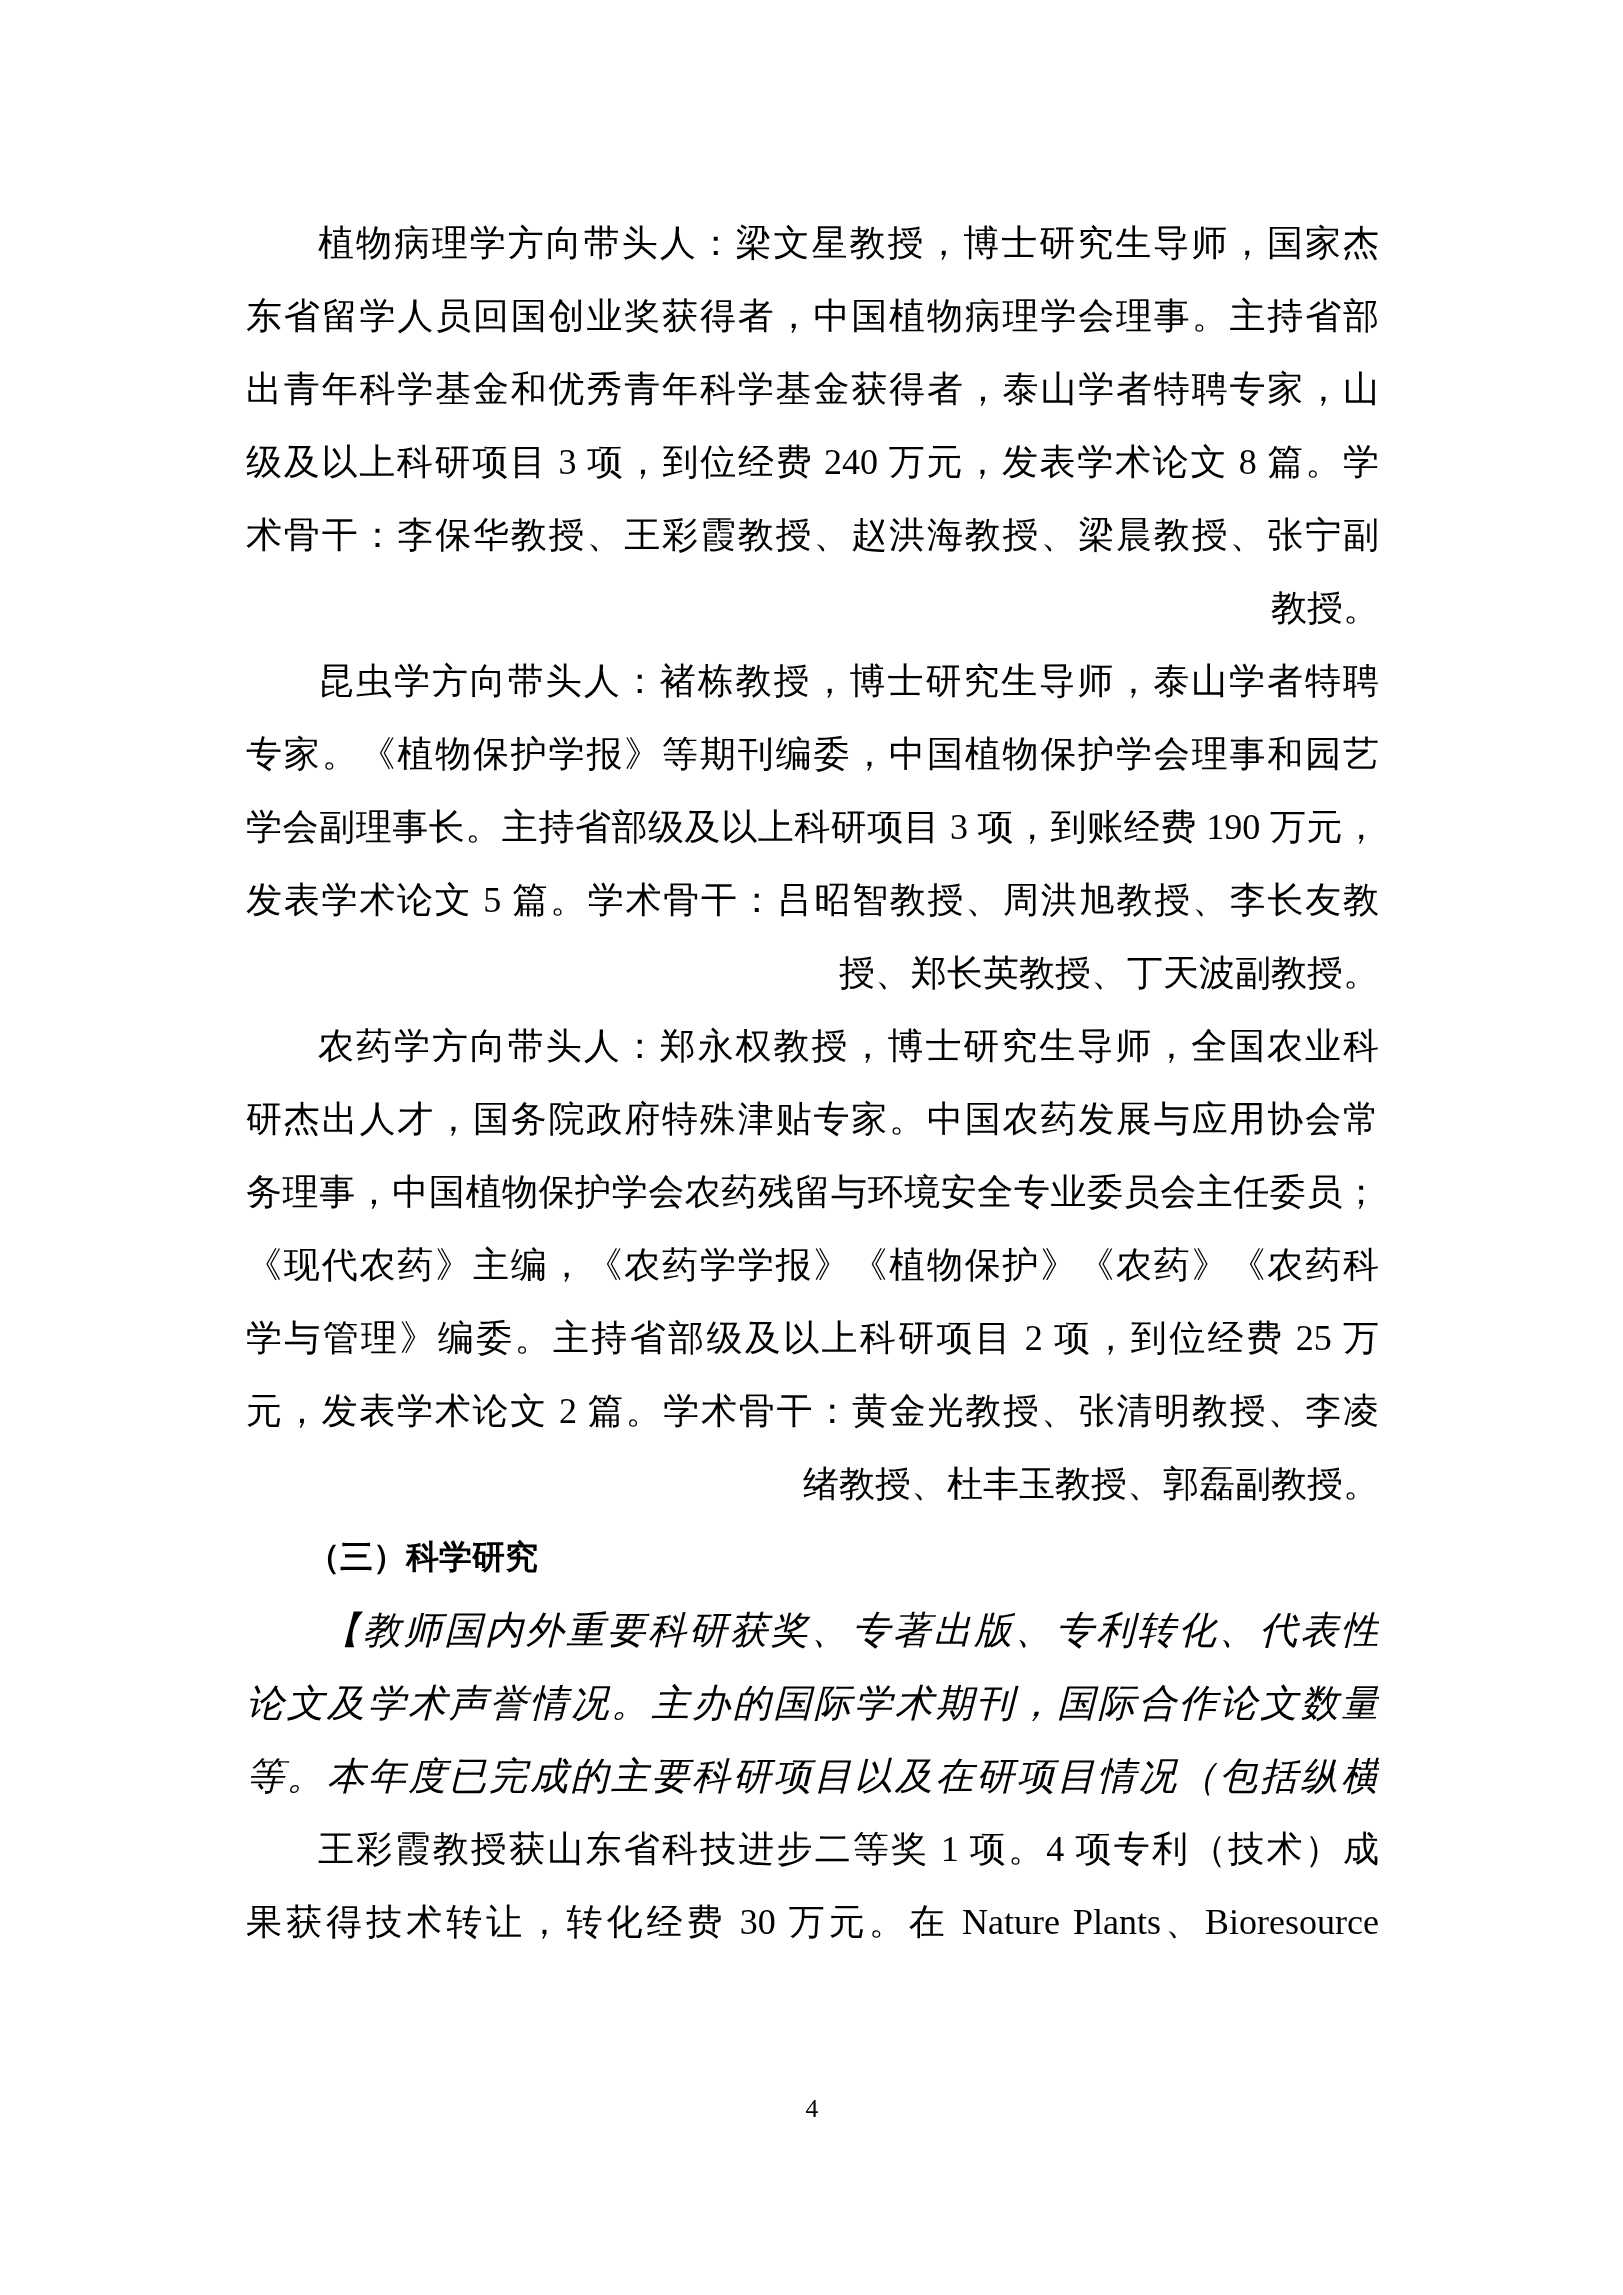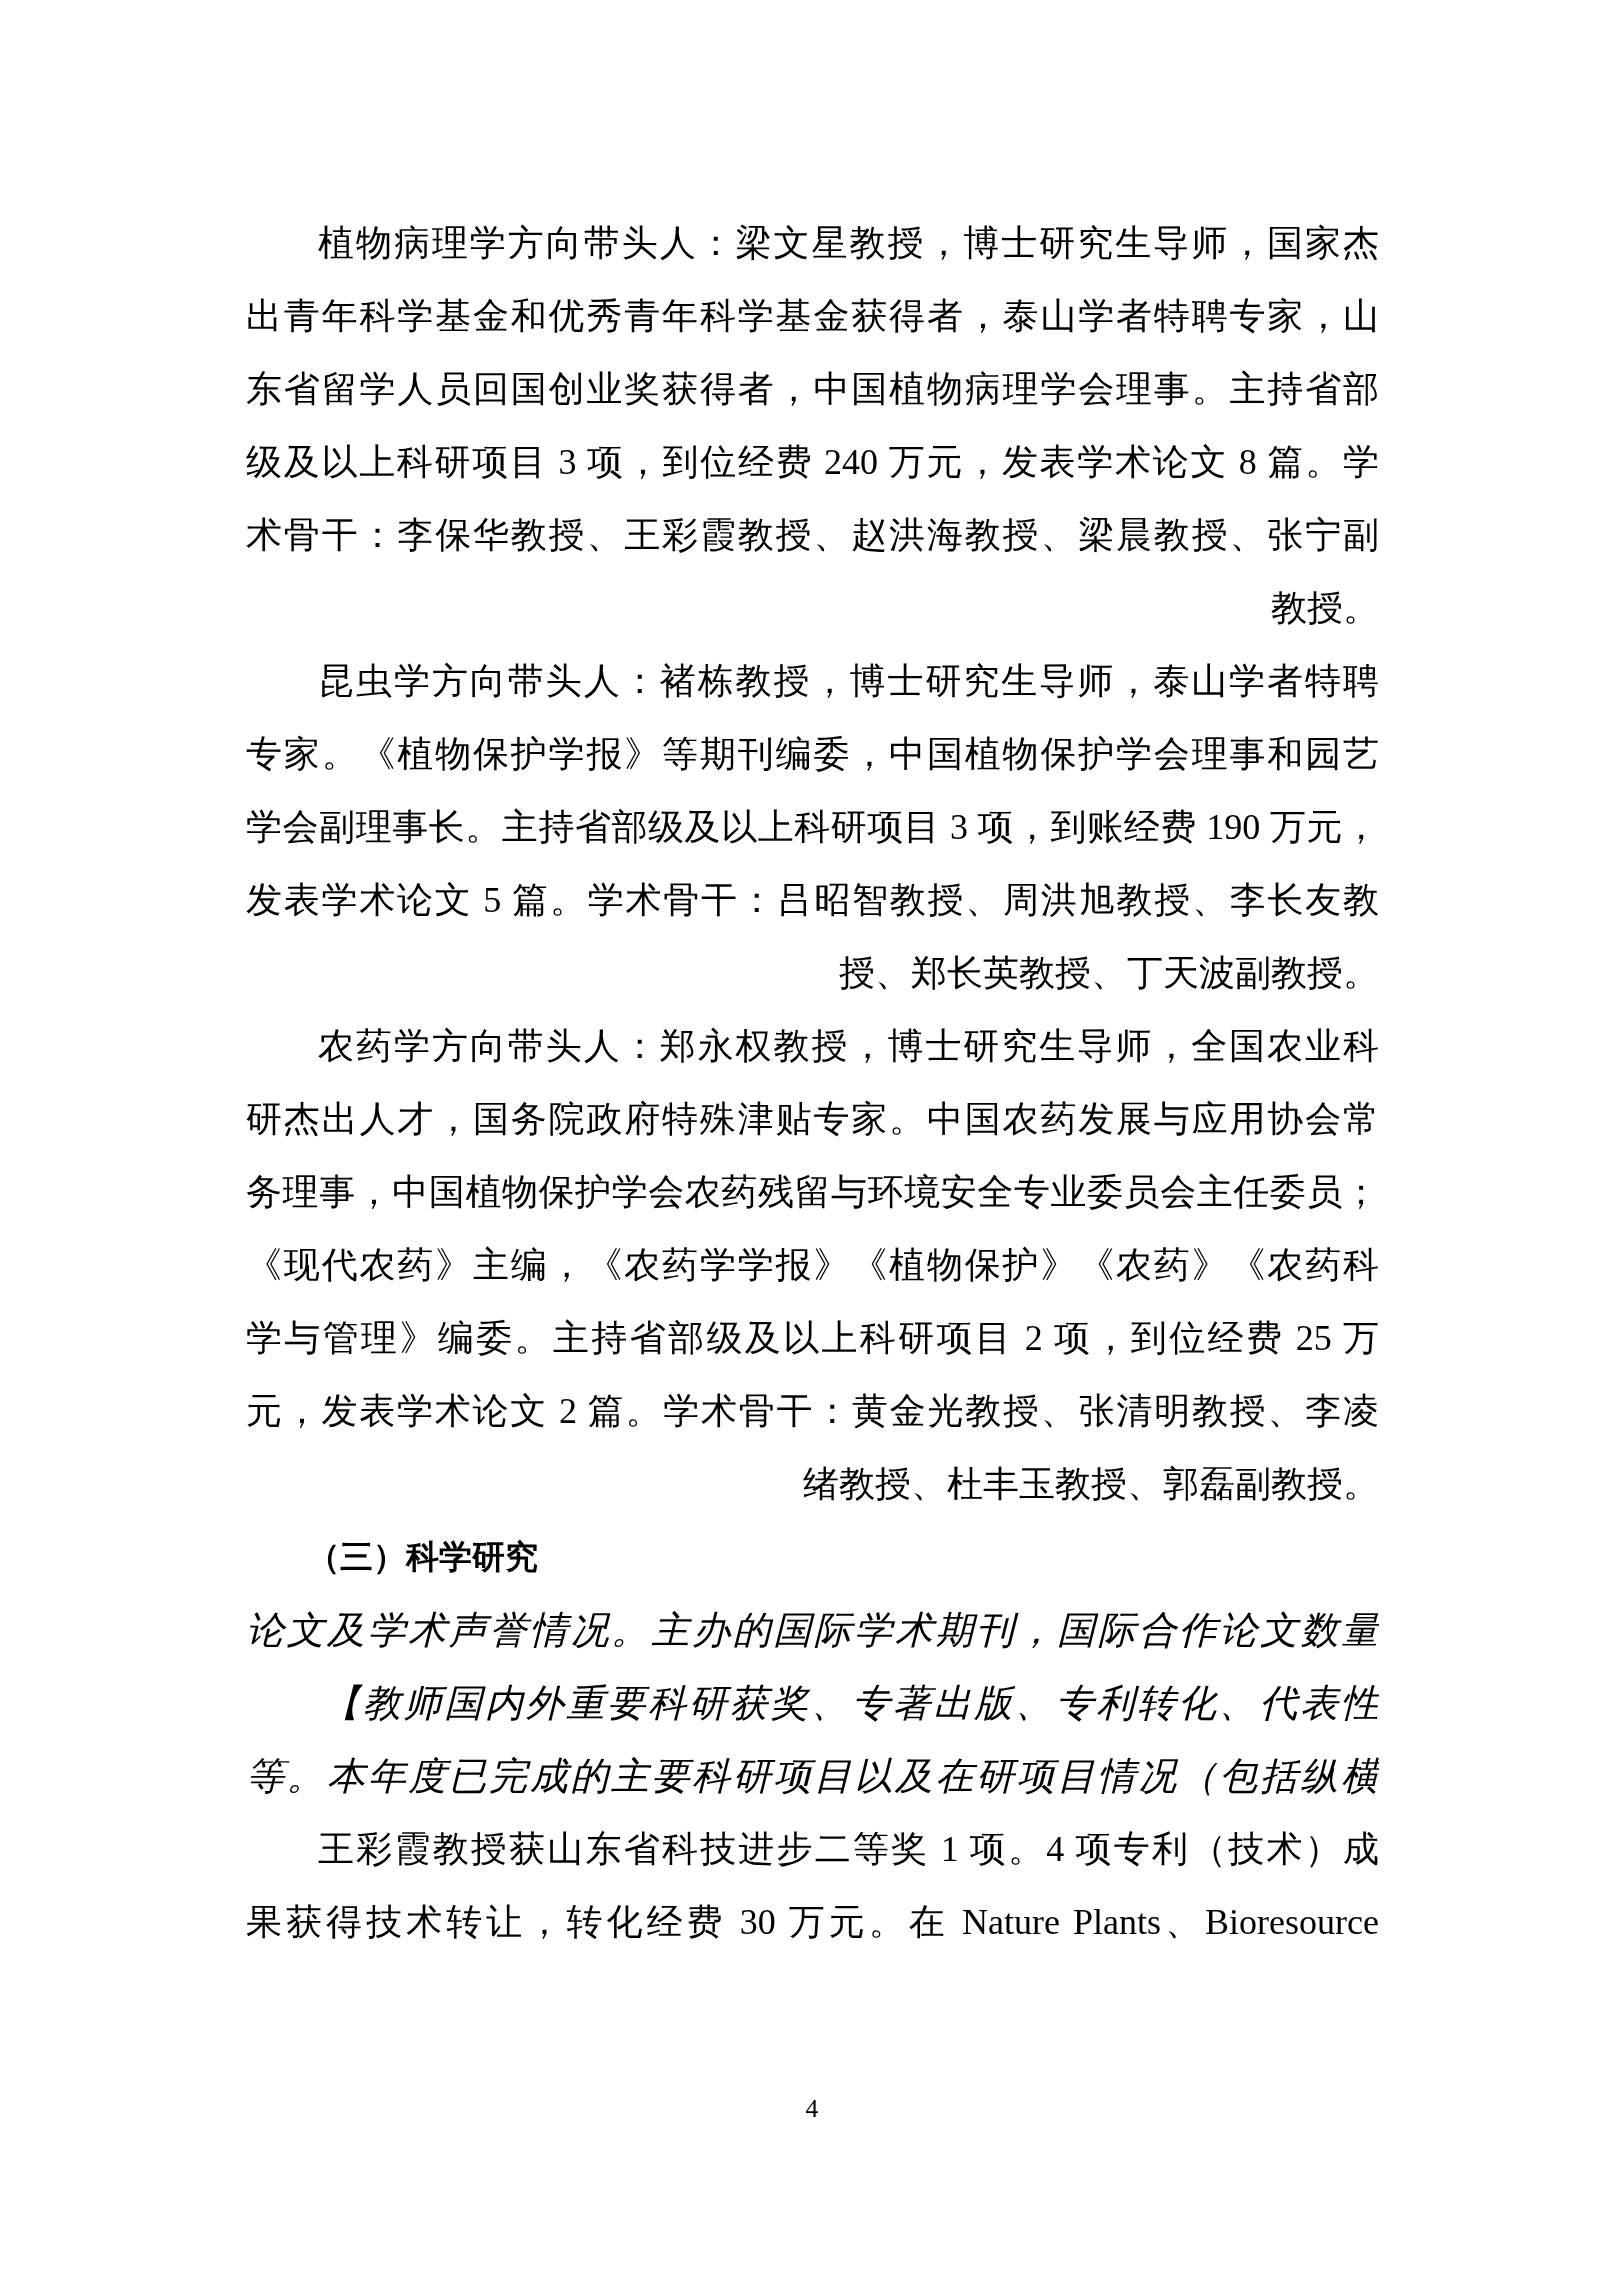--- a/index.html
+++ b/index.html
@@ -53,44 +53,44 @@
     font-size: 25.6px;
   }
 </style>
 </head>
 <body>
 
 <div class="page">
   <div class="content">
 
     <div class="line indent just">植物病理学方向带头人：梁文星教授，博士研究生导师，国家杰</div>
+    <div class="line just">东省留学人员回国创业奖获得者，中国植物病理学会理事。主持省部</div>
     <div class="line just">出青年科学基金和优秀青年科学基金获得者，泰山学者特聘专家，山</div>
-    <div class="line just">东省留学人员回国创业奖获得者，中国植物病理学会理事。主持省部</div>
     <div class="line just">级及以上科研项目 3 项，到位经费 240 万元，发表学术论文 8 篇。学</div>
     <div class="line just">术骨干：李保华教授、王彩霞教授、赵洪海教授、梁晨教授、张宁副</div>
     <div class="line">教授。</div>
 
     <div class="line indent just">昆虫学方向带头人：褚栋教授，博士研究生导师，泰山学者特聘</div>
     <div class="line just">专家。《植物保护学报》等期刊编委，中国植物保护学会理事和园艺</div>
     <div class="line just">学会副理事长。主持省部级及以上科研项目 3 项，到账经费 190 万元，</div>
     <div class="line just">发表学术论文 5 篇。学术骨干：吕昭智教授、周洪旭教授、李长友教</div>
     <div class="line">授、郑长英教授、丁天波副教授。</div>
 
     <div class="line indent just">农药学方向带头人：郑永权教授，博士研究生导师，全国农业科</div>
     <div class="line just">研杰出人才，国务院政府特殊津贴专家。中国农药发展与应用协会常</div>
     <div class="line just">务理事，中国植物保护学会农药残留与环境安全专业委员会主任委员；</div>
     <div class="line just">《现代农药》主编，《农药学学报》《植物保护》《农药》《农药科</div>
     <div class="line just">学与管理》编委。主持省部级及以上科研项目 2 项，到位经费 25 万</div>
     <div class="line just">元，发表学术论文 2 篇。学术骨干：黄金光教授、张清明教授、李凌</div>
     <div class="line">绪教授、杜丰玉教授、郭磊副教授。</div>
 
     <div class="line heading">（三）科学研究</div>
 
+    <div class="line kai indent just">【教师国内外重要科研获奖、专著出版、专利转化、代表性</div>
     <div class="line kai just">论文及学术声誉情况。主办的国际学术期刊，国际合作论文数量</div>
-    <div class="line kai indent just">【教师国内外重要科研获奖、专著出版、专利转化、代表性</div>
     <div class="line kai just">等。本年度已完成的主要科研项目以及在研项目情况（包括纵横</div>
 
     <div class="line indent just">王彩霞教授获山东省科技进步二等奖 1 项。4 项专利（技术）成</div>
     <div class="line just">果获得技术转让，转化经费 30 万元。在 Nature Plants、Bioresource</div>
 
   </div>
 
   <div class="page-number">4</div>
 </div>
 

